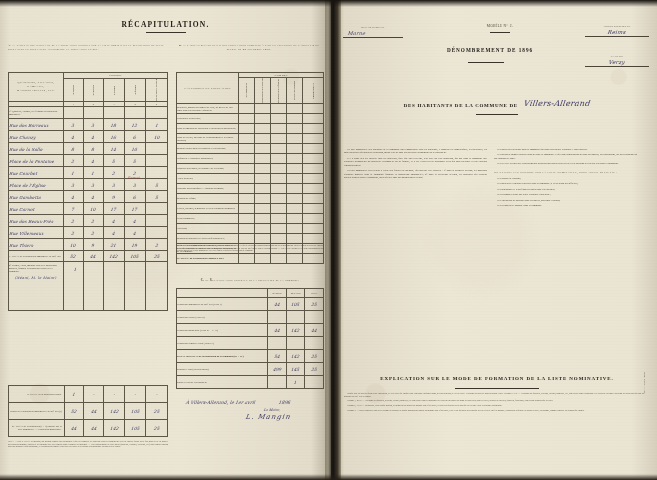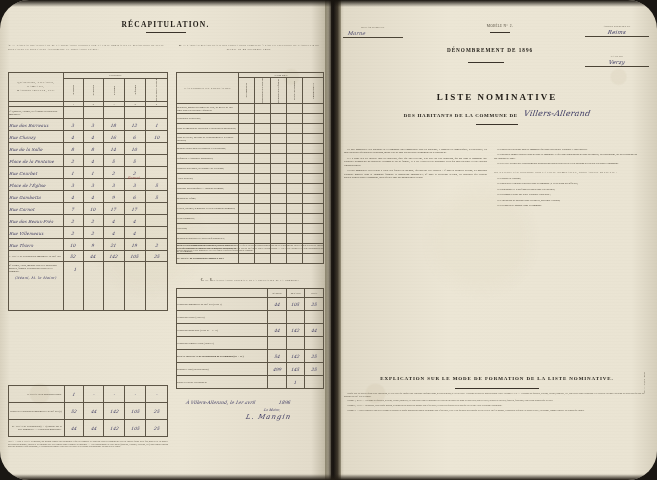--- a/index.html
+++ b/index.html
@@ -1,17 +1,17 @@
 <!DOCTYPE html>
 <html><head>
 <meta charset="utf-8">
 <style>
   html,body{margin:0;padding:0;background:#1a1713;}
   #page{position:relative;width:657px;height:480px;overflow:hidden;
-        font-family:"Liberation Serif",serif;background:#2a241c;border-radius:29px;}
+        font-family:"Liberation Serif",serif;background:#2a241c;}
 
   
   .sheet{position:absolute;top:0;height:480px;
          background:#e9e3d2;}
   #left-sheet{left:0;width:331px;
      background:linear-gradient(90deg,#d9d2bf 0px,#e8e2d1 10px,#ebe5d4 55%,#e3dccb 94%,#b5ad98 100%);}
   #right-sheet{left:337px;width:320px;
      background:linear-gradient(90deg,#b9b19c 0px,#e1dac8 7px,#ece6d5 35%,#eae4d3 92%,#d6cfbc 100%);}
   #gutter{position:absolute;left:325px;top:0;width:16px;height:480px;
      background:linear-gradient(90deg,#8d866f 0%,#37302440 20%,#171310 52%,#3d362a 78%,#9a927c 100%);
@@ -537,21 +537,20 @@
   <div class="rp-field" style="left:585px;top:55px;width:64px;">
     <span class="caps" style="font-size:2.4px;">CANTON</span>
     <div class="hw" style="font-size:5.5px;margin-top:1px;">Verzy</div>
     <div class="rp-line" style="margin-top:1px;"></div>
   </div>
 
   <div class="ttl" style="position:absolute;left:400px;top:47px;width:180px;font-size:5.2px;letter-spacing:1px;">DÉNOMBREMENT DE 1896</div>
   <div class="rule" style="position:absolute;left:468px;top:60px;width:36px;"></div>
 
   <div id="ln-title">
-    <div class="ttl big">LISTE NOMINATIVE</div>
     <div style="display:flex;align-items:flex-end;justify-content:center;margin-top:6px;">
       <span class="ttl sub" style="white-space:nowrap;">DES HABITANTS DE LA COMMUNE DE</span>
       <span class="hw" style="font-size:8px;margin-left:6px;">Villers-Allerand</span>
     </div>
     <div class="rule" style="width:42px;margin-top:6px;"></div>
   </div>
 
   <div class="colwrap" style="left:344px;top:148px;width:306px;">
     <div class="col">
       <div id="body-left">

